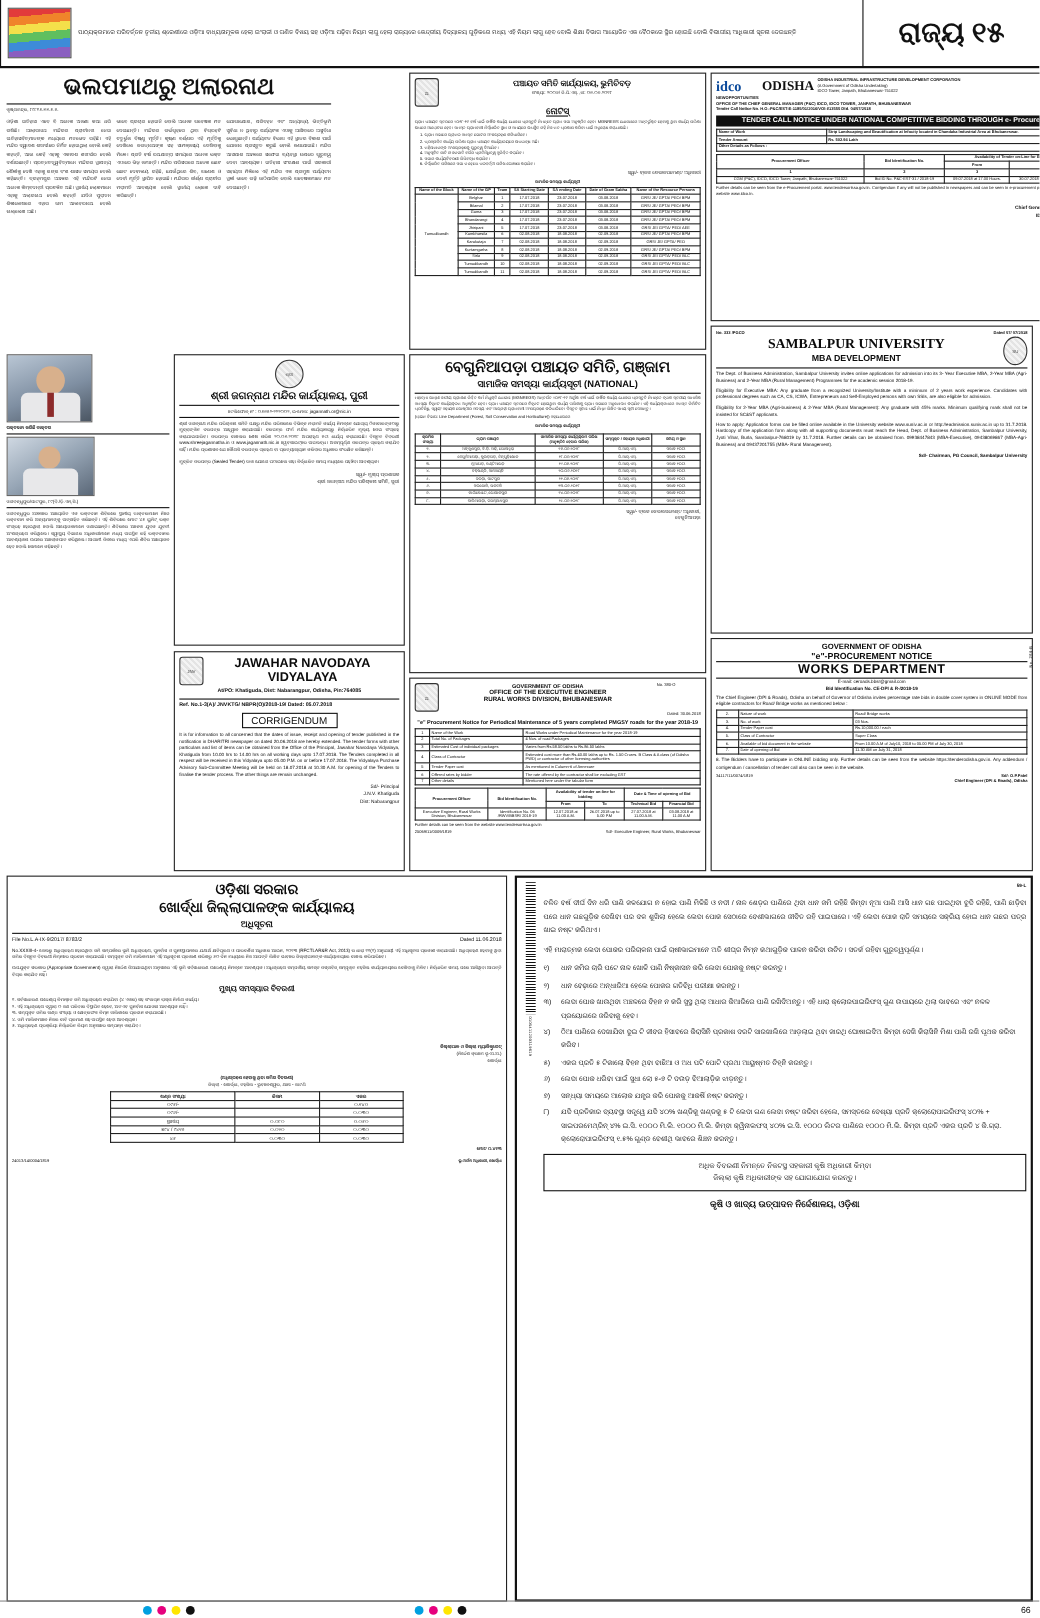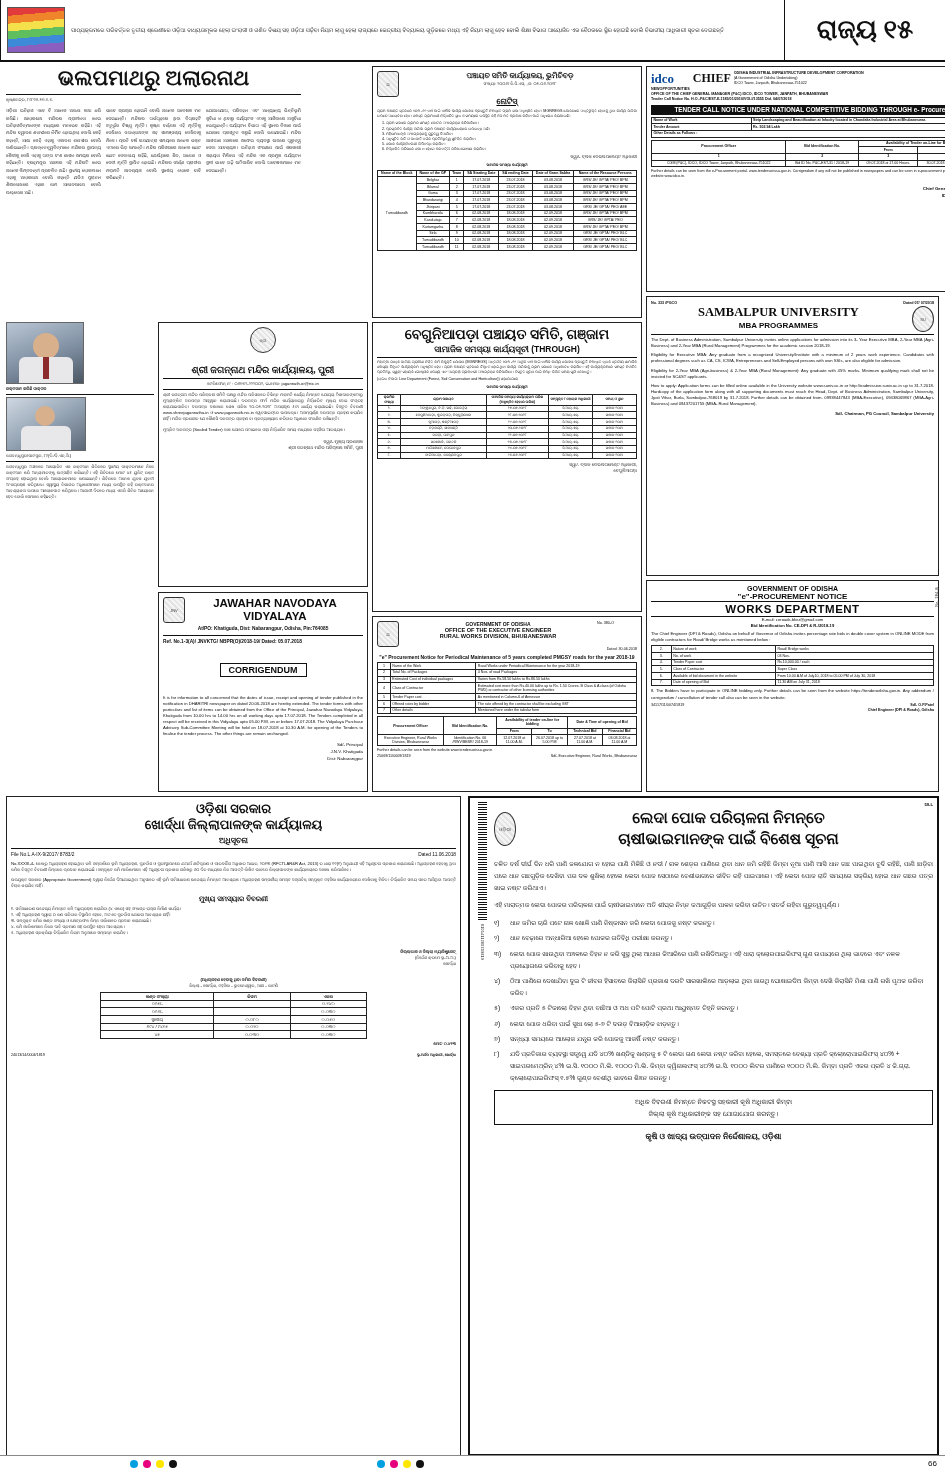--- a/index.html
+++ b/index.html
@@ -95,21 +95,21 @@
 
   .banner-black { background:#111; color:#fff; font-weight:bold; text-align:center; font-size:6.4px; padding:1.5px 0; }
 
   .title-beguniapada {
     font-family:"Liberation Serif",serif; font-size: 14px; font-weight: bold; text-align:center; line-height:1.2;
   }
   .mgnregs-sub { font-size: 8.5px; font-weight: bold; text-align:center; }
 
   .jnv-title { font-family:"Liberation Sans",sans-serif; font-size: 11.5px; font-weight:bold; text-align:center; line-height:1.15;}
   .corrigendum {
-    display:inline-block; border:1.4px solid #111; font-weight:bold; font-size:9px; padding:1px 8px; margin: 18px auto;
+    display:inline-block; border:1.4px solid #111; font-weight:normal; font-size:9px; padding:1px 8px; margin: 3px auto;
   }
   .works-dept {
     border-top:1.5px solid #111; border-bottom:1.5px solid #111;
     font-size: 11.5px; font-weight: bold; text-align:center; letter-spacing: .5px; padding: 1px 0;
   }
   .sambalpur-title { font-family:"Liberation Serif",serif; font-size: 12.5px; font-weight:bold; text-align:center; line-height:1.1;}
   .mba-prog { font-size:8px; font-weight:bold; text-align:center; margin-top:1px;}
 
   .sidebar-vert {
     position:absolute; writing-mode: vertical-rl; transform: rotate(180deg);
@@ -187,21 +187,21 @@
     <div class="hr"></div>
     <div class="tiny just">ଜଗବନ୍ଧୁପୁର ଅଞ୍ଚଳରେ ଆୟୋଜିତ ଏକ ରକ୍ତଦାନ ଶିବିରରେ ସ୍ଥାନୀୟ ଡାକ୍ତରମାନେ ନିଜେ ରକ୍ତଦାନ କରି ଅନ୍ୟମାନଙ୍କୁ ଉତ୍ସାହିତ କରିଛନ୍ତି। ଏହି ଶିବିରରେ ମୋଟ ୪୫ ୟୁନିଟ୍ ରକ୍ତ ସଂଗ୍ରହ ହୋଇଥିଲା ବୋଲି ଆୟୋଜକମାନେ ଜଣାଇଛନ୍ତି। ଶିବିରରେ ଅନେକ ଯୁବକ ଯୁବତୀ ଅଂଶଗ୍ରହଣ କରିଥିଲେ। ସ୍ୱାସ୍ଥ୍ୟ ବିଭାଗର ଅଧିକାରୀମାନେ ମଧ୍ୟ ଉପସ୍ଥିତ ରହି ରକ୍ତଦାନର ଆବଶ୍ୟକତା ଉପରେ ଆଲୋକପାତ କରିଥିଲେ। ଆଗାମୀ ଦିନରେ ମଧ୍ୟ ଏପରି ଶିବିର ଆୟୋଜନ ହେବ ବୋଲି ସେମାନେ କହିଛନ୍ତି।</div>
   </div>
 
   <div class="col box pad" style="left:158px; top:322px; width:210px; height:265px;">
     <div class="center">
       <span class="emblem round" style="display:inline-flex">
           <span>ଶ୍ରୀ</span>
         </span>
     </div>
-    <div class="center bold" style="font-size:9.5px; margin-top:12px; font-family:'Liberation Serif',serif">ଶ୍ରୀ ଜଗନ୍ନାଥ ମନ୍ଦିର କାର୍ଯ୍ୟାଳୟ, ପୁରୀ</div>
+    <div class="center bold" style="font-size:9.5px; margin-top:2px; font-family:'Liberation Serif',serif">ଶ୍ରୀ ଜଗନ୍ନାଥ ମନ୍ଦିର କାର୍ଯ୍ୟାଳୟ, ପୁରୀ</div>
     <div class="hr"></div>
     <div class="center tiny">ଟେଲିଫୋନ୍ ନଂ : ୦୬୭୫୨-୨୨୨୦୦୨, ଇ-ମେଲ: jagannath.or@nic.in</div>
     <div class="hr"></div>
     <div class="tiny just">ଶ୍ରୀ ଜଗନ୍ନାଥ ମନ୍ଦିର ପରିଚାଳନା ସମିତି ପକ୍ଷରୁ ମନ୍ଦିର ପରିସରରେ ବିଭିନ୍ନ ମରାମତି କାର୍ଯ୍ୟ ନିମନ୍ତେ ଯୋଗ୍ୟ ଠିକାଦାରଙ୍କଠାରୁ ମୁଦ୍ରାଙ୍କିତ ଦରପତ୍ର ଆହ୍ୱାନ କରାଯାଉଛି। ଦରପତ୍ର ଫର୍ମ ମନ୍ଦିର କାର୍ଯ୍ୟାଳୟରୁ ନିର୍ଦ୍ଧାରିତ ମୂଲ୍ୟ ଦେଇ ସଂଗ୍ରହ କରାଯାଇପାରିବ। ଦରପତ୍ର ଦାଖଲର ଶେଷ ତାରିଖ ୨୦.୦୭.୨୦୧୮ ଅପରାହ୍ଣ ୫ଟା ଧାର୍ଯ୍ୟ କରାଯାଇଛି। ବିସ୍ତୃତ ବିବରଣୀ www.shreejagannatha.in ଓ www.jagannath.nic.in ୱେବସାଇଟ୍‌ରେ ଉପଲବ୍ଧ। ଅସମ୍ପୂର୍ଣ୍ଣ ଦରପତ୍ର ଗ୍ରହଣ କରାଯିବ ନାହିଁ। ମନ୍ଦିର ପ୍ରଶାସନ ଯେ କୌଣସି ଦରପତ୍ର ଗ୍ରହଣ ବା ପ୍ରତ୍ୟାଖ୍ୟାନ କରିବାର ଅଧିକାର ସଂରକ୍ଷିତ ରଖିଛନ୍ତି।</div>
     <div class="tiny just" style="margin-top:4px">ମୁଦ୍ରିତ ଦରପତ୍ର (Sealed Tender) ଡାକ ଯୋଗେ ପଠାଇଲେ ତାହା ନିର୍ଦ୍ଧାରିତ ସମୟ ମଧ୍ୟରେ ପହଞ୍ଚିବା ଆବଶ୍ୟକ।</div>
     <div class="sign" style="margin-top:6px">ସ୍ୱା/- ମୁଖ୍ୟ ପ୍ରଶାସକ</div>
     <div class="sign">ଶ୍ରୀ ଜଗନ୍ନାଥ ମନ୍ଦିର ପରିଚାଳନା ସମିତି, ପୁରୀ</div>
   </div>
 
   <div class="col box pad" style="left:158px; top:592px; width:210px; height:200px;">
@@ -340,21 +340,21 @@
           <td>18.08.2018</td>
           <td>02.09.2018</td>
           <td>GRS/ JE/ GPTA/ PEO/ BLC</td>
           </tr>
       </tbody>
     </table>
   </div>
 
   <div class="col box pad" style="left:372px; top:322px; width:270px; height:290px;">
     <div class="title-beguniapada">ବେଗୁନିଆପଡ଼ା ପଞ୍ଚାୟତ ସମିତି, ଗଞ୍ଜାମ</div>
-    <div class="mgnregs-sub">ସାମାଜିକ ସମସ୍ୟା କାର୍ଯ୍ୟସୂଚୀ (THROUGH)</div>
+    <div class="mgnregs-sub">ସାମାଜିକ ସମସ୍ୟା କାର୍ଯ୍ୟସୂଚୀ (NATIONAL)</div>
     <div class="hr"></div>
     <div class="xtiny just">ମହାତ୍ମା ଗାନ୍ଧୀ ଜାତୀୟ ଗ୍ରାମୀଣ ନିଶ୍ଚିତ କର୍ମ ନିଯୁକ୍ତି ଯୋଜନା (MGNREGS) ଅନ୍ତର୍ଗତ ୨୦୧୮-୧୯ ଆର୍ଥିକ ବର୍ଷ ପାଇଁ ବାର୍ଷିକ କାର୍ଯ୍ୟ ଯୋଜନା ପ୍ରସ୍ତୁତି ନିମନ୍ତେ ବ୍ଲକ ସ୍ତରୀୟ ସାମାଜିକ ସମସ୍ୟା ଚିହ୍ନଟ କାର୍ଯ୍ୟକ୍ରମ ଅନୁଷ୍ଠିତ ହେବ। ଗ୍ରାମ ପଞ୍ଚାୟତ ସ୍ତରରେ ଚିହ୍ନଟ ହୋଇଥିବା କାର୍ଯ୍ୟ ତାଲିକାକୁ ଗ୍ରାମ ସଭାରେ ଅନୁମୋଦନ କରାଯିବ। ଏହି କାର୍ଯ୍ୟକ୍ରମରେ ସମସ୍ତ ନିର୍ବାଚିତ ପ୍ରତିନିଧି, ସ୍ୱୟଂ ସହାୟକ ଗୋଷ୍ଠୀର ସଦସ୍ୟ ଏବଂ ଆଗ୍ରହୀ ଗ୍ରାମବାସୀ ଅଂଶଗ୍ରହଣ କରିପାରିବେ। ବିସ୍ତୃତ ସୂଚନା ପାଇଁ ନିମ୍ନ ଲିଖିତ ସମୟ ସୂଚୀ ଦେଖନ୍ତୁ।</div>
     <div class="xtiny just" style="margin-top:2px">(ଲାଇନ ବିଭାଗ: Line Department (Forest, Soil Conservation and Horticulture)) ସହଯୋଗରେ</div>
     <div class="center bold xtiny" style="margin:3px 0">ସାମାଜିକ ସମସ୍ୟା କାର୍ଯ୍ୟସୂଚୀ</div>
     <table class="g ctr">
       <thead>
           <tr>
         <th style="width:9%">କ୍ରମିକ ସଂଖ୍ୟା</th>
         <th style="width:33%">ଗ୍ରାମ ପଞ୍ଚାୟତ</th>
         <th style="width:24%">ସାମାଜିକ ସମସ୍ୟା କାର୍ଯ୍ୟକ୍ରମ ତାରିଖ (ଅନୁଷ୍ଠିତ ହେବାର ତାରିଖ)</th>
@@ -508,21 +508,21 @@
       <span class="xtiny">Sd/- Executive Engineer, Rural Works, Bhubaneswar</span>
     </div>
   </div>
 
   <div class="col box pad" style="left:646px; top:66px; width:343px; height:226px;">
     <div class="hdr-row" style="gap:3px">
       <div>
         <div class="idco-logo">idco</div>
         <div class="xtiny bold">NEWOPPORTUNITIES</div>
       </div>
-      <div class="idco-odisha">CHIEF</div>
+      <div class="idco-odisha">ODISHA</div>
       <div style="flex:1">
         <div class="xtiny bold">ODISHA INDUSTRIAL INFRASTRUCTURE DEVELOPMENT CORPORATION</div>
         <div class="xtiny">(A Government of Odisha Undertaking)</div>
         <div class="xtiny">IDCO Tower, Janpath, Bhubaneswar-751022</div>
       </div>
     </div>
     <div class="xtiny bold">OFFICE OF THE CHIEF GENERAL MANAGER (P&amp;C) IDCO, IDCO TOWER, JANPATH, BHUBANESWAR</div>
     <div class="xtiny bold">Tender Call Notice No. H.O.-P&amp;C/EST-E-1185/01/2016/VOl-I/13555    Dtd. 04/07/2018</div>
     <div class="banner-black" style="margin:2px 0">TENDER CALL NOTICE UNDER NATIONAL COMPETITIVE BIDDING THROUGH e- Procurement</div>
     <table class="g">
@@ -574,21 +574,21 @@
   </div>
 
   <div class="col box pad" style="left:646px; top:296px; width:293px; height:280px;">
     <div class="hdr-row" style="justify-content:space-between">
       <span class="xtiny bold">No. 333 /PGCO</span>
       <span class="xtiny bold">Dated 07/ 07/2018</span>
     </div>
     <div class="hdr-row" style="justify-content:center; gap:6px; align-items:flex-start">
       <div style="flex:1">
         <div class="sambalpur-title">SAMBALPUR UNIVERSITY</div>
-        <div class="mba-prog">MBA PROGRAMMES</div>
+        <div class="mba-prog">MBA DEVELOPMENT</div>
       </div>
       <span class="emblem round">SU</span>
     </div>
     <div class="hr"></div>
     <div class="tiny just">The Dept. of Business Administration, Sambalpur University invites online applications for admission into its 3- Year Executive MBA, 2-Year MBA (Agri-Business) and 2-Year MBA (Rural Management) Programmes for the academic session 2018-19.</div>
     <div class="tiny just" style="margin-top:3px">Eligibility for Executive MBA: Any graduate from a recognized University/Institute with a minimum of 2 years work experience. Candidates with professional degrees such as CA, CS, ICWA, Entrepreneurs and Self-Employed persons with own SSIs, are also eligible for admission.</div>
     <div class="tiny just" style="margin-top:3px">Eligibility for 2-Year MBA (Agri-business) &amp; 2-Year MBA (Rural Management): Any graduate with 45% marks. Minimum qualifying mark shall not be insisted for SC&amp;ST applicants.</div>
     <div class="tiny just" style="margin-top:3px">How to apply: Application forms can be filled online available in the University website www.suniv.ac.in or http://eadmission.suniv.ac.in up to 31.7.2018. Hardcopy of the application form along with all supporting documents must reach the Head, Dept. of Business Administration, Sambalpur University, Jyoti Vihar, Burla, Sambalpur-768019 by 31.7.2018. Further details can be obtained from. 09938447843 (MBA-Executive), 09438069867 (MBA-Agri-Business) and 09437201755 (MBA- Rural Management).</div>
     <div class="tiny bold" style="margin-top:4px;text-align:right">Sd/- Chairman, PG Council, Sambalpur University</div>
   </div>
@@ -715,27 +715,20 @@
   </div>
 
   <div class="col tbox pad" style="left:468px; top:796px; width:471px; height:660px;">
     <div class="hdr-row" style="align-items:flex-start">
       <div style="display:flex; flex-direction:column; align-items:center; gap:2px; width:16px">
         <div class="barcode"></div>
         <div class="barcode-lbl">0105411200319819</div>
       </div>
       <div style="flex:1">
         <div style="text-align:right" class="tiny bold">59-L</div>
-        <div class="hdr-row" style="align-items:center; gap:8px">
-          <span class="emblem round" style="width:34px;height:34px;font-size:5px">ଓଡ଼ିଶା</span>
-          <div style="flex:1">
-            <div class="locust-title">ଲେଦା ପୋକ ପରିଚାଳନା ନିମନ୍ତେ</div>
-            <div class="locust-title">ଚାଷୀଭାଇମାନଙ୍କ ପାଇଁ ବିଶେଷ ସୂଚନା</div>
-          </div>
-        </div>
         <div class="just" style="font-size:6.4px; line-height:1.85; margin-top:8px">ଚଳିତ ବର୍ଷ ଦୀର୍ଘ ଦିନ ଧରି ପାଣି ଜଳଯୋଗ ନ ହୋଇ ପାଣି ମିଳିଛି ଓ ନଦୀ / ନାଳ ଶେଡ଼ର ପାଣିରେ ଥିବା ଧାନ ଜମି ରହିଛି କିମ୍ବା ନୂଆ ପାଣି ଆସି ଧାନ ଗଛ ପାଇଥିବା ବୁଦି ରହିଛି, ପାଣି ଛାଡ଼ିବା ପରେ ଧାନ ଗଛଗୁଡ଼ିକ ଦେଖିବା ପର ଦଳ ଶୁଖିଲା ହେଲେ ଲେଦା ପୋକ ସେଠାରେ ବେଶୀଭାଗରେ ଜୀବିତ ରହି ପାଇପାରେ। ଏହି ଲେଦା ପୋକ ରାତି ସମୟରେ ସକ୍ରିୟ ହୋଇ ଧାନ ଗଛର ପତ୍ର ଖାଇ ନଷ୍ଟ କରିଥାଏ।</div>
         <div class="just" style="font-size:6.4px; line-height:1.85; margin-top:6px">ଏହି ମାରାତ୍ମକ ଲେଦା ପୋକର ପରିଚାଳନା ପାଇଁ ଚାଷୀଭାଇମାନେ ଅତି ଶୀଘ୍ର ନିମ୍ନ କଥାଗୁଡ଼ିକ ପାଳନ କରିବା ଉଚିତ। ସତର୍କ ରହିବା ଗୁରୁତ୍ୱପୂର୍ଣ୍ଣ।</div>
 
         <div class="locust-list" style="margin-top:6px">
           <div class="li">
               <span class="n">୧)</span>
               <span>ଧାନ ଜମିର ଚାରି ପଟେ ନାଳ ଖୋଳି ପାଣି ନିଷ୍କାସନ କରି ଲେଦା ପୋକକୁ ନଷ୍ଟ କରନ୍ତୁ।</span>
             </div>
           <div class="li">
               <span class="n">୨)</span>

